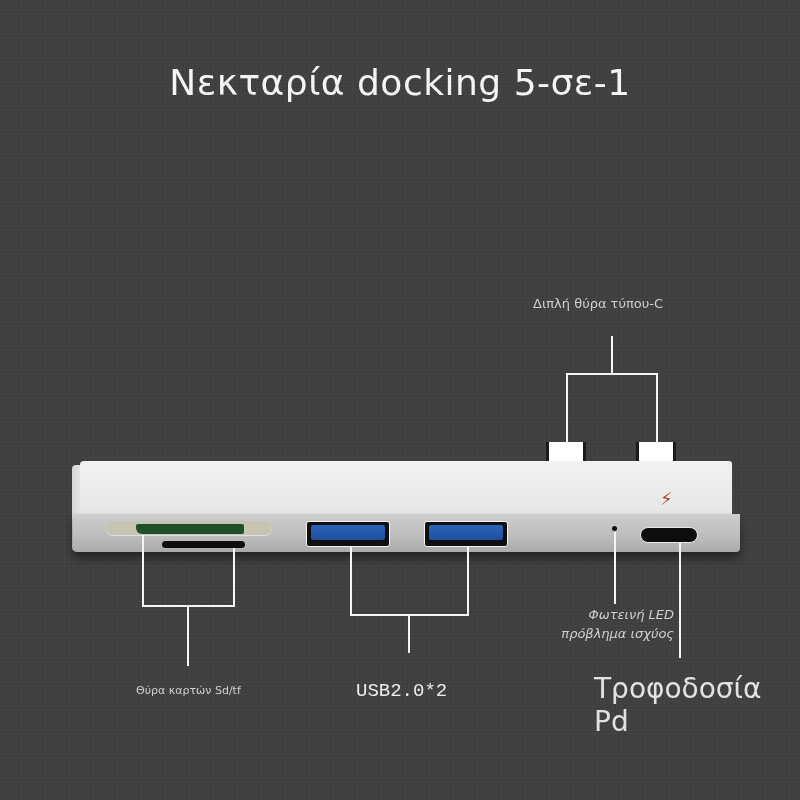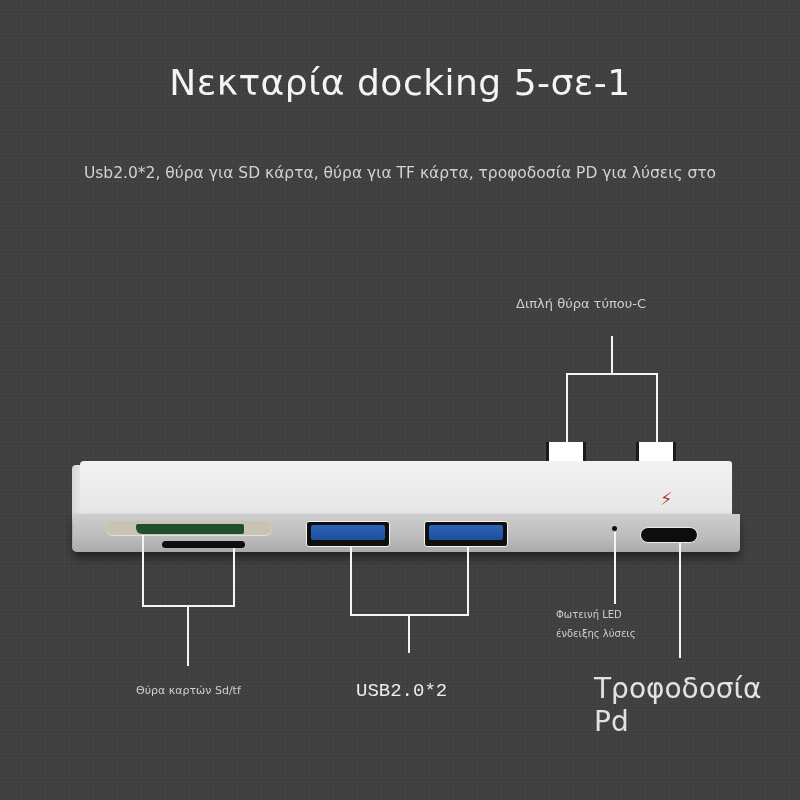--- a/index.html
+++ b/index.html
@@ -81,24 +81,23 @@
   }
   .bolt {
     position:absolute; left:660px; top:490px; font-size:18px; color:#b3392a; line-height:18px;
   }
 </style>
 </head>
 <body>
 
 <div class="abs title">Νεκταρία docking 5-σε-1</div>
 <div class="abs subtitle">
-  <div>Usb2.0*2, θύρα για SD κάρτα, θύρα για TF κάρτα, τροφοδοσία PD για λύσεις στο</div>
 </div>
 
-<div class="abs label-sm" style="left:516px; top:296px; font-size:13px;">Διπλή θύρα τύπου-C</div>
+<div class="abs label-sm" style="left:533px; top:296px; font-size:13px;">Διπλή θύρα τύπου-C</div>
 <div class="line" style="left:611px; top:336px; width:2px; height:38px;"></div>
 <div class="line" style="left:566px; top:373px; width:92px; height:2px;"></div>
 <div class="line" style="left:566px; top:373px; width:2px; height:72px;"></div>
 <div class="line" style="left:656px; top:373px; width:2px; height:72px;"></div>
 
 <div>
   <div class="plug" style="left:546px;"></div>
   <div class="plug" style="left:636px;"></div>
   <div class="hub-left"></div>
   <div class="hub-top"></div>
@@ -123,19 +122,19 @@
 <div class="line" style="left:187px; top:606px; width:2px; height:60px;"></div>
 <div class="abs label-sm" style="left:136px; top:684px; font-size:11px;text-align:center;">Θύρα καρτών Sd/tf</div>
 
 <div class="line" style="left:350px; top:546px; width:2px; height:70px;"></div>
 <div class="line" style="left:467px; top:546px; width:2px; height:70px;"></div>
 <div class="line" style="left:350px; top:614px; width:119px; height:2px;"></div>
 <div class="line" style="left:408px; top:615px; width:2px; height:38px;"></div>
 <div class="abs label-md" style="left:356px; top:680px;font-family:Liberation Mono, monospace;">USB2.0*2</div>
 
 <div class="line" style="left:614px; top:532px; width:2px; height:72px;"></div>
-<div class="abs label-sm" style="left:556px; top:605px; width:118px; text-align:left; font-size:10px; line-height:19px;">
+<div class="abs label-sm" style="left:556px; top:605px; width:118px; text-align:right; font-size:13px; line-height:19px;font-style:italic;">
   <div>Φωτεινή LED</div>
-  <div>ένδειξης λύσεις</div>
+  <div>πρόβλημα ισχύος</div>
 </div>
 
 <div class="line" style="left:679px; top:543px; width:2px; height:115px;"></div>
 <div class="abs label-lg" style="left:594px; top:672px;">Τροφοδοσία Pd</div>
 
 </body></html>

